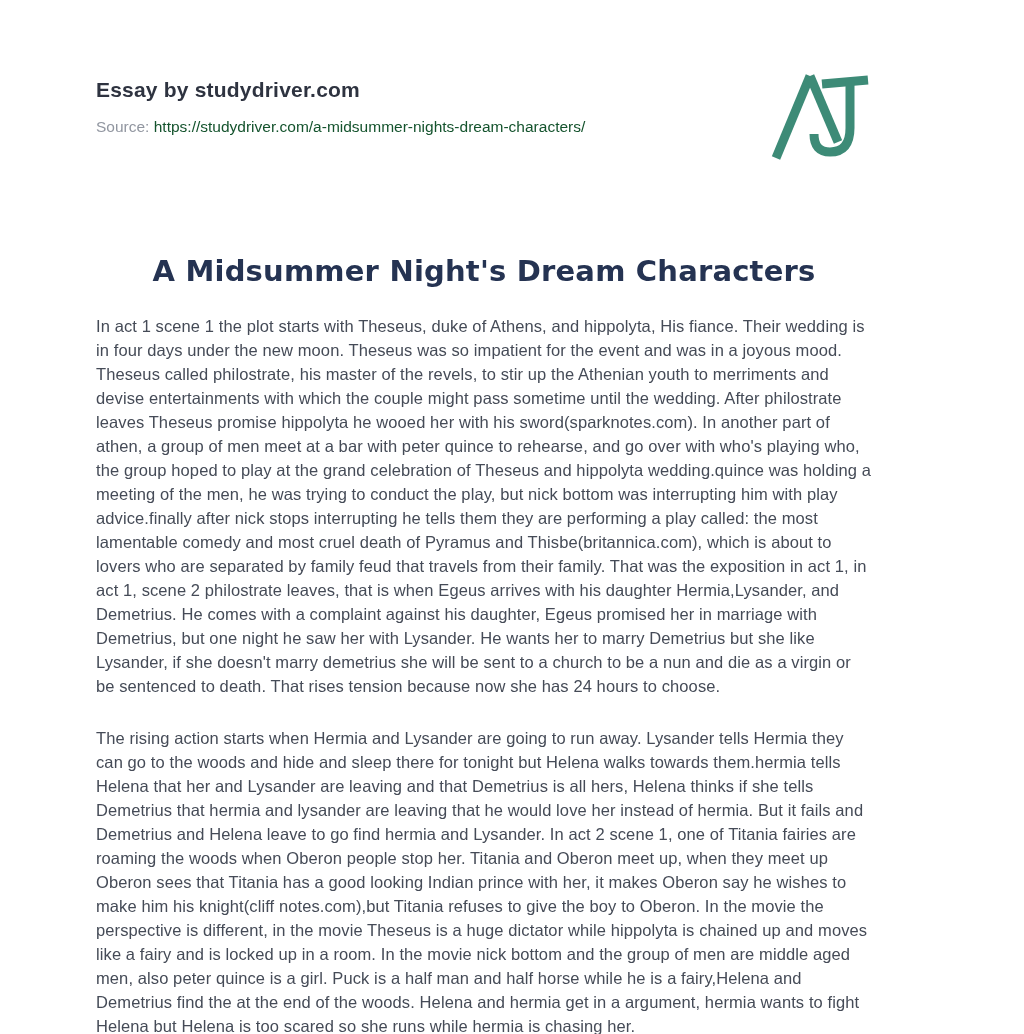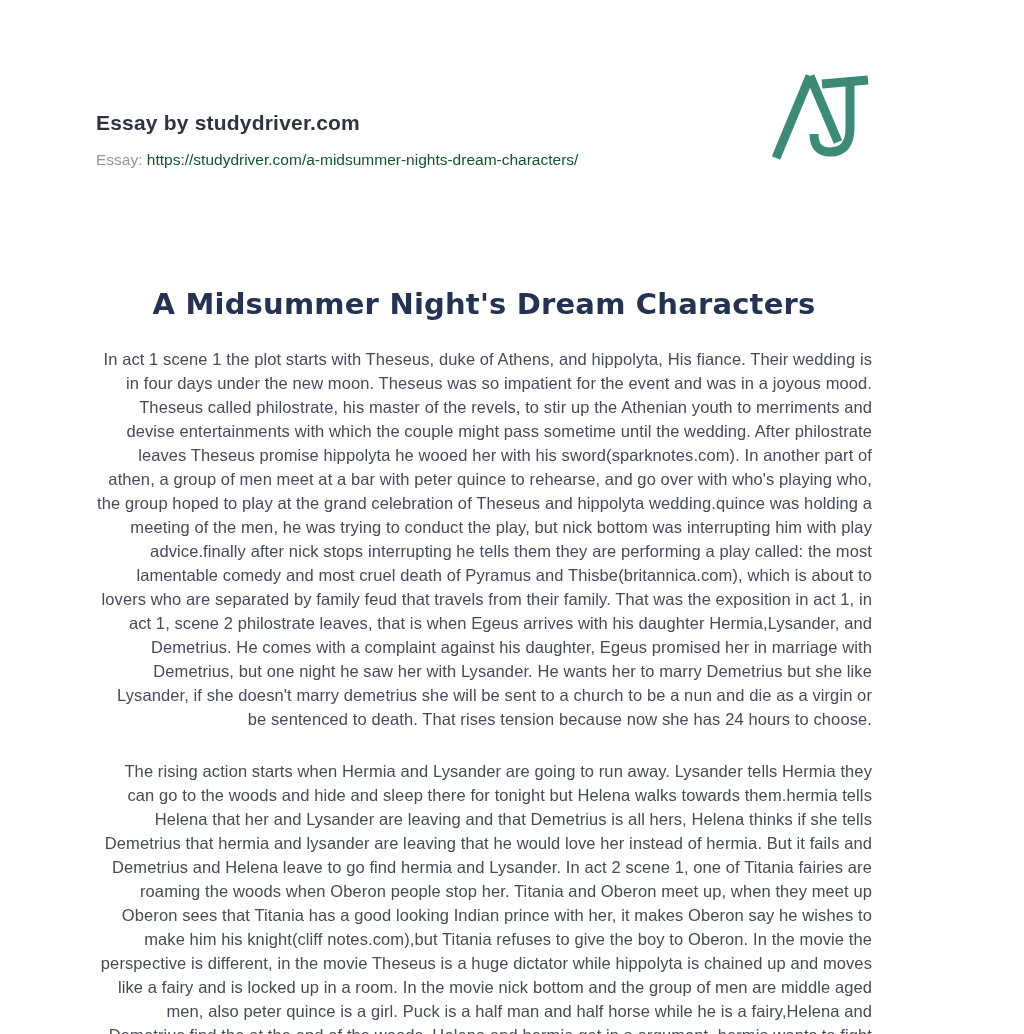--- a/index.html
+++ b/index.html
@@ -9,21 +9,21 @@
   }
   body {
     width: 1024px;
     height: 1034px;
     overflow: hidden;
     font-family: "Liberation Sans", sans-serif;
     position: relative;
   }
   .page {
     position: relative;
-    padding: 111px 96px 0 96px;
+    padding: 78px 96px 0 96px;
     box-sizing: border-box;
     width: 968px;
     height: 1034px;
   }
   .byline {
     font-size: 21px;
     font-weight: 700;
     color: #2e3340;
     letter-spacing: 0.2px;
   }
@@ -54,32 +54,32 @@
   }
   .article-body {
     margin-top: 26px;
   }
   .article-body p {
     margin: 0 0 28px 0;
     font-size: 16.5px;
     line-height: 24px;
     color: #454b57;
     letter-spacing: 0.1px;
-    text-align: right;
+    text-align: left;
   }
 </style>
 </head>
 <body>
 
 <div class="page">
 
   <div class="byline">Essay by studydriver.com</div>
 
   <div class="source-line">
-    <span>Essay:</span>
+    <span>Source:</span>
     <a href="#">https://studydriver.com/a-midsummer-nights-dream-characters/</a>
   </div>
 
   <div class="logo">
     <svg width="104" height="96" viewBox="0 0 104 96" xmlns="http://www.w3.org/2000/svg">
       <g fill="none" stroke="#3d8b77" stroke-width="9" stroke-linecap="butt">
 
         <path d="M8 90 L42 8"></path>
         <path d="M42 8 L70 74"></path>
 

